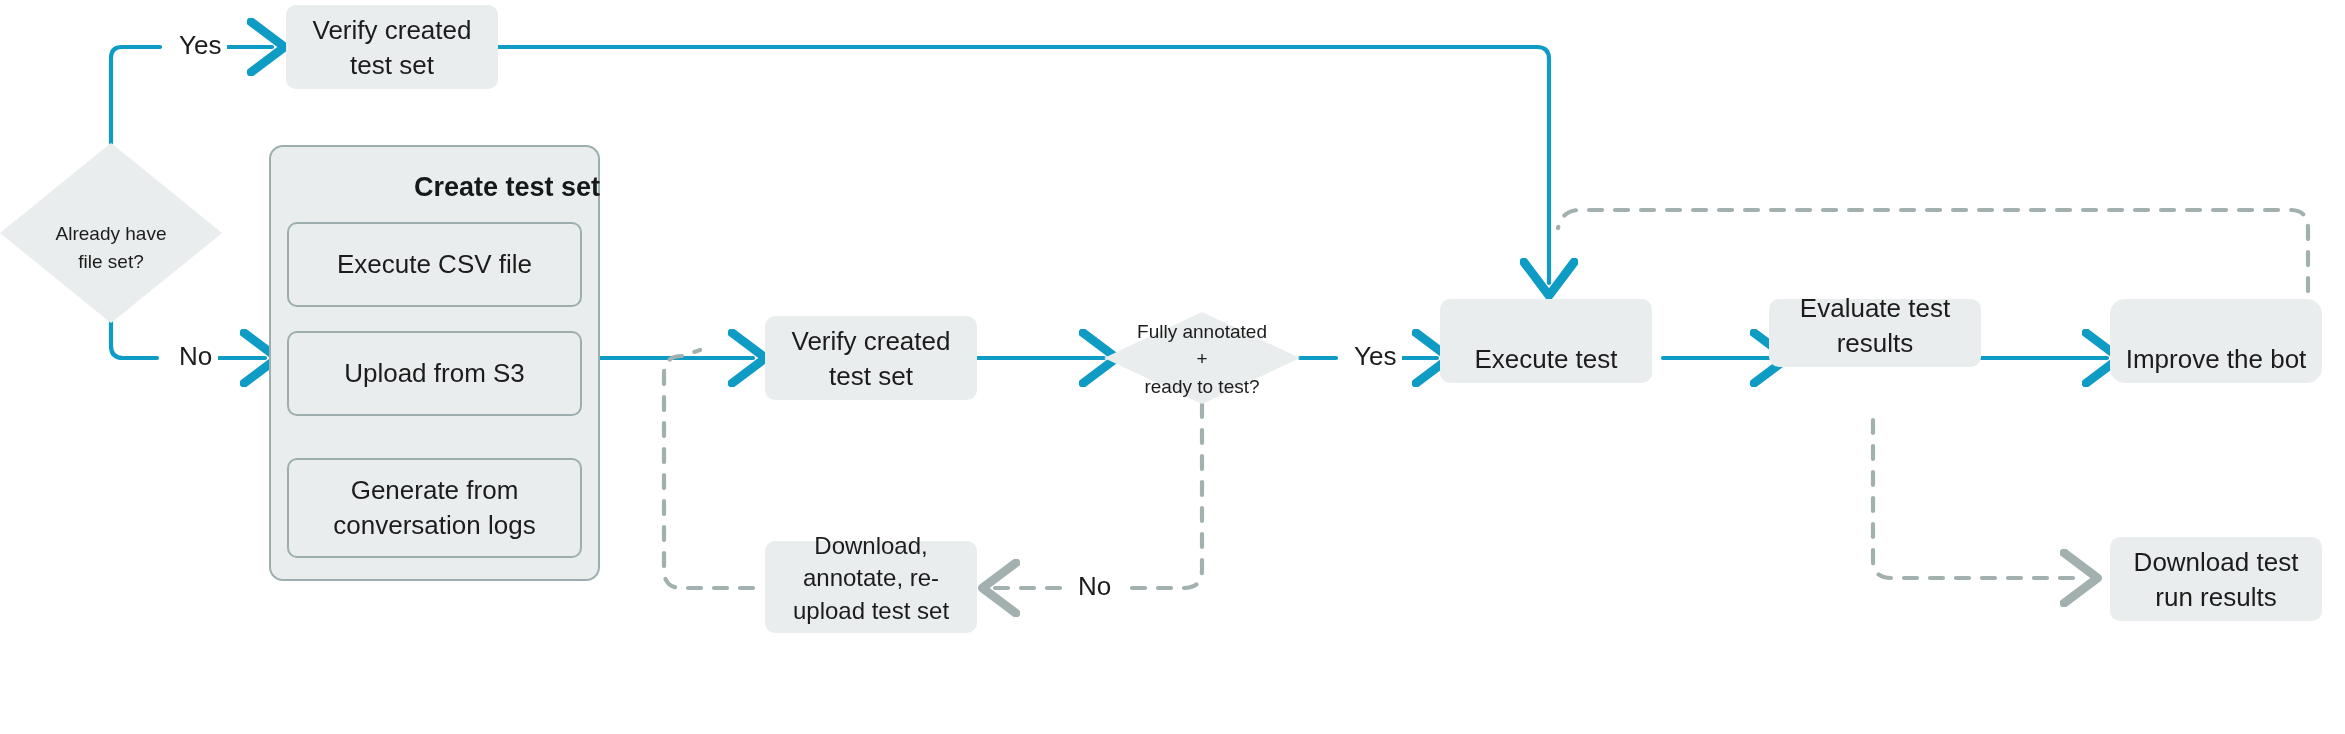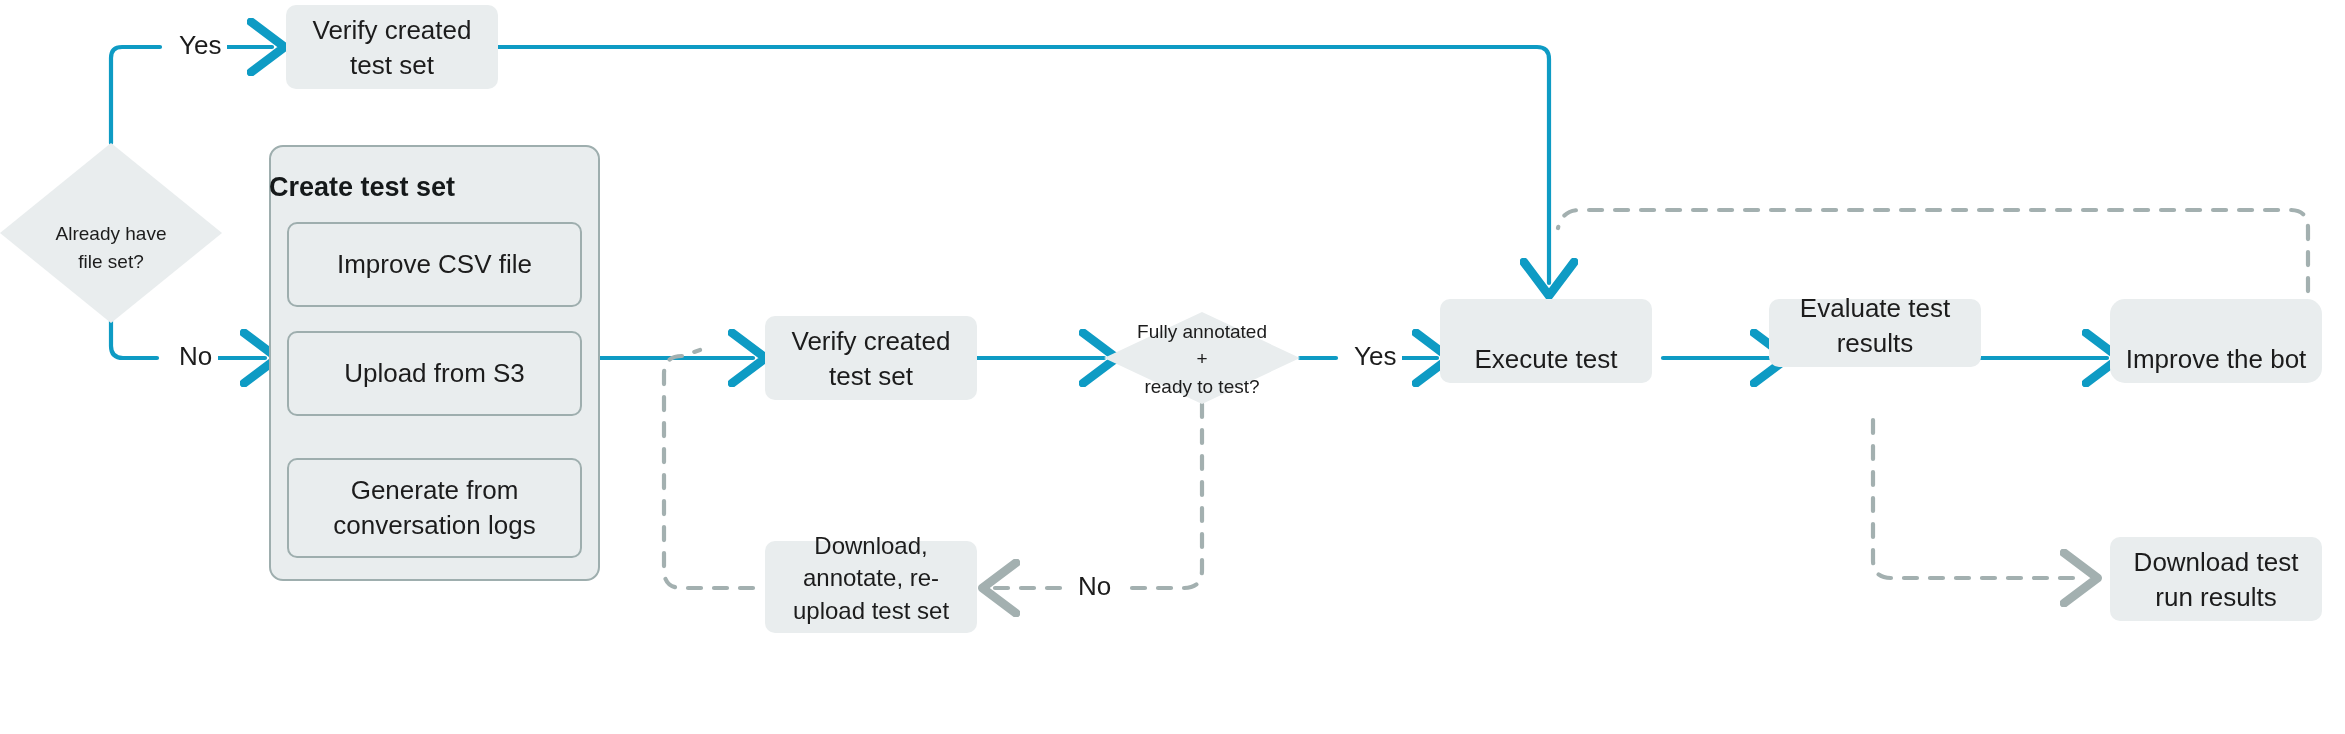--- a/index.html
+++ b/index.html
@@ -44,21 +44,21 @@
   .group-box {
     position: absolute;
     box-sizing: border-box;
     background: #e9edee;
     border: 2.5px solid #9eaeae;
     border-radius: 14px;
   }
   .group-title {
     position: absolute;
     width: 100%;
-    text-align: left;
+    text-align: right;
     font-size: 27px;
     font-weight: bold;
     color: #15191a;
   }
   .sub-box {
     position: absolute;
     box-sizing: border-box;
     background: #e9edee;
     border: 2px solid #9eaeae;
     border-radius: 10px;
@@ -160,21 +160,21 @@
 
   <div class="node-box" style="left:286px; top:5px; width:212px; height:84px;">
     <span>Verify created test set</span>
   </div>
 
   <div class="group-box" style="left:269px; top:145px; width:331px; height:436px;">
   </div>
   <div class="group-title" style="left:269px; top:172px; width:331px;">Create test set</div>
 
   <div class="sub-box" style="left:287px; top:222px; width:295px; height:85px;">
-    <span>Improve CSV file</span>
+    <span>Execute CSV file</span>
   </div>
   <div class="sub-box" style="left:287px; top:331px; width:295px; height:85px;">
     <span>Upload from S3</span>
   </div>
   <div class="sub-box" style="left:287px; top:458px; width:295px; height:100px;">
     <span>Generate from conversation logs</span>
   </div>
 
   <div class="node-box" style="left:765px; top:316px; width:212px; height:84px;">
     <span>Verify created test set</span>

